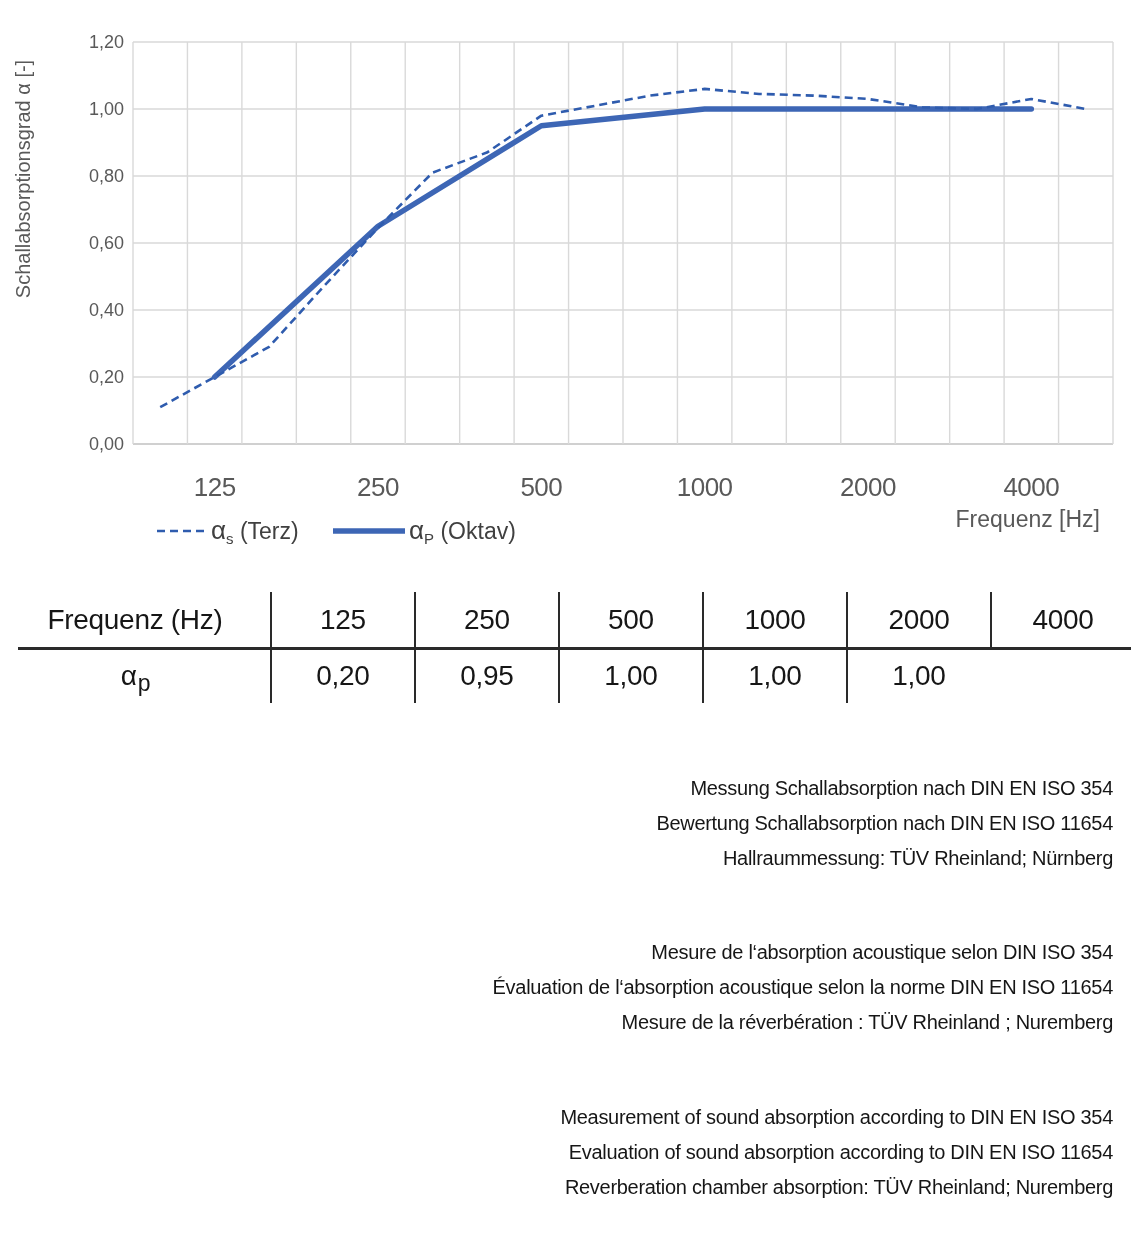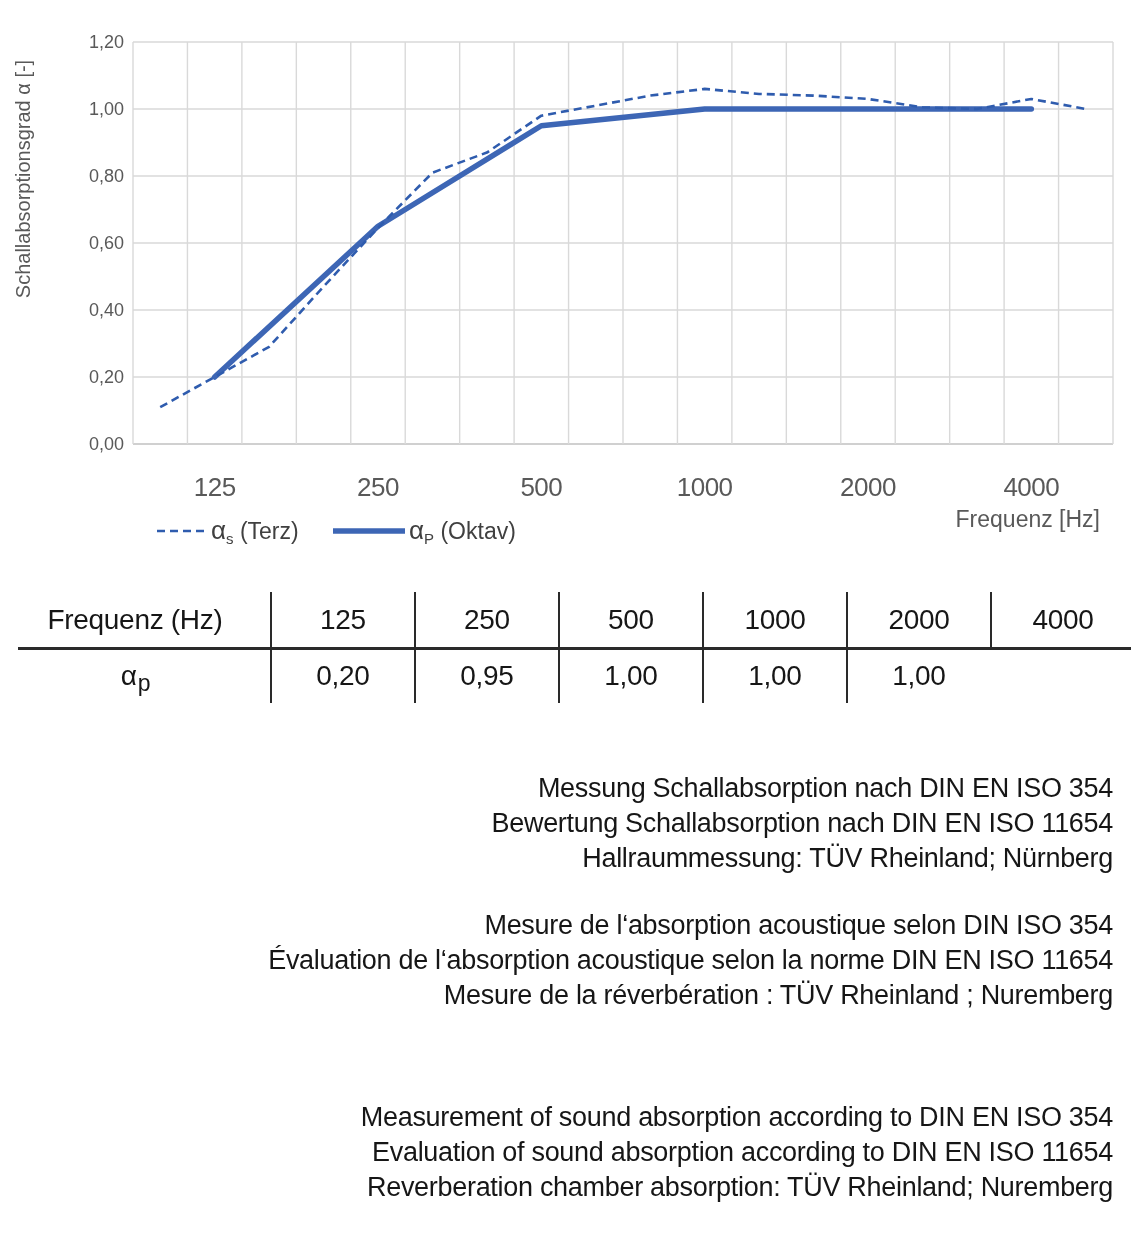--- a/index.html
+++ b/index.html
@@ -25,24 +25,24 @@
   .t-cell:not(:first-child){width:144px;}
   .t-cell + .t-cell{border-left:2px solid #2a2a2a;}
   .t-rule{
     position:absolute;left:18px;top:55px;width:1113px;height:3px;
     background:#2a2a2a;
   }
   .sub-p{font-size:23px;position:relative;top:8px;left:1px;}
   
   .note-block{
     position:absolute;right:22px;width:1092px;text-align:right;
-    font-size:27px;line-height:35px;color:#161616;letter-spacing:-0.3px;
+    font-size:20px;line-height:35px;color:#161616;letter-spacing:-0.3px;
   }
   #note-de{top:771px;}
-  #note-fr{top:908px;}
+  #note-fr{top:935px;}
   #note-en{top:1100px;}
 </style>
 </head>
 <body>
 
 <svg id="chart-svg" width="1135" height="565" viewBox="0 0 1135 565">
     <line x1="133" y1="444" x2="1113" y2="444" stroke="#c0c0c0" stroke-width="1.6"></line>
     <line x1="133" y1="377" x2="1113" y2="377" stroke="#d9d9d9" stroke-width="1.4"></line>
     <line x1="133" y1="310" x2="1113" y2="310" stroke="#d9d9d9" stroke-width="1.4"></line>
     <line x1="133" y1="242.99999999999997" x2="1113" y2="242.99999999999997" stroke="#d9d9d9" stroke-width="1.4"></line>

